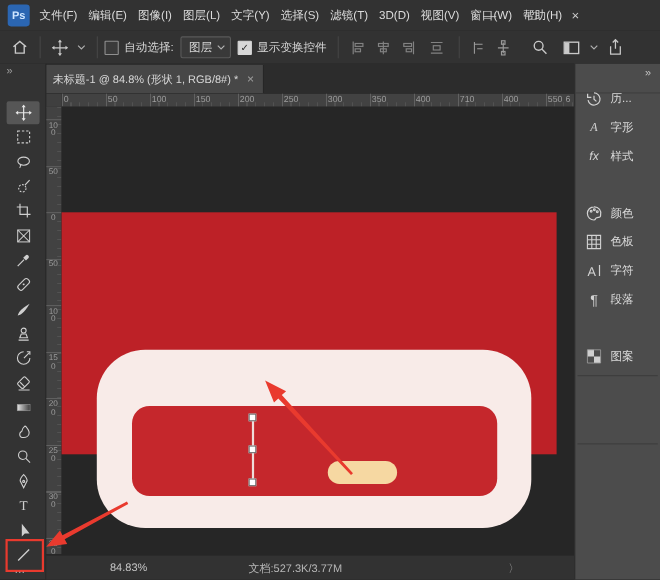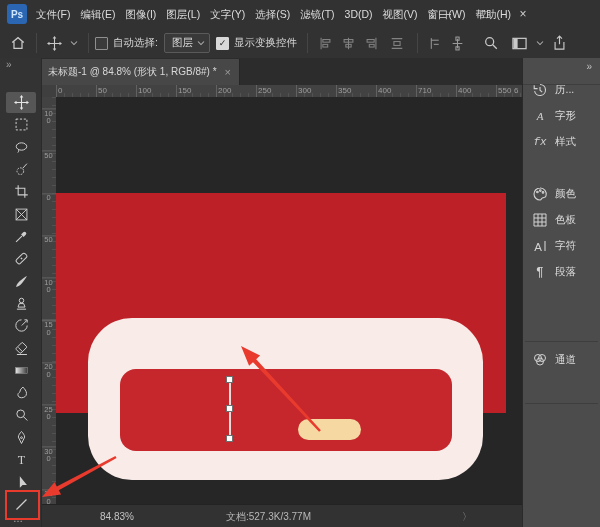--- a/index.html
+++ b/index.html
@@ -63,21 +63,21 @@
   
   .statusbar{left:42px;top:504px;width:480px;height:23px;background:#323232;border-top:1px solid #232323;
              display:flex;align-items:center;font-size:10px;color:#b8b8b8;}
   
   .dock{left:522px;top:58px;width:78px;height:469px;background:#4c4c4c;border-left:1px solid #2a2a2a;box-sizing:border-box;}
   .dock-collapse{position:absolute;right:8px;top:3px;color:#c2c2c2;font-size:10px;}
   .dock-head-div{position:absolute;left:0;top:26px;width:100%;height:1px;background:#3e3e3e;}
   .dock-item{position:absolute;left:0;width:78px;height:26px;display:flex;align-items:center;padding-left:9px;box-sizing:border-box;gap:7px;}
   .dock-label{font-size:10.5px;color:#dadada;white-space:nowrap;}
   .dock-div{position:absolute;left:2px;width:73px;height:1px;background:#3e3e3e;}
-  .txt-ic{font-size:11px;color:#d2d2d2;width:16px;text-align:center;font-family:Liberation Mono, monospace;}
+  .txt-ic{font-size:11px;color:#d2d2d2;width:16px;text-align:center;}
   
   .overlay{left:0;top:0;width:600px;height:527px;pointer-events:none;z-index:50;}
 </style>
 </head>
 <body>
 
 <div class="abs menubar">
   <div class="ps-logo">Ps</div>
   <div class="menu-items">
     <span class="menu-item">文件(F)</span>
@@ -409,28 +409,27 @@
     <svg width="16" height="16" viewBox="0 0 16 16">
         <text x="6" y="12.5" text-anchor="middle" font-size="11.5" fill="#d2d2d2" font-family="Liberation Sans,sans-serif">A</text>
         <path d="M13 3v10" stroke="#d2d2d2" stroke-width="1.1"></path>
       </svg>
     <span class="dock-label">字符</span>
   </div>
   <div class="dock-item" style="top:201px">
     <span class="txt-ic" style="font-size:13px">¶</span>
     <span class="dock-label">段落</span>
   </div>
+  <div class="dock-item" style="top:253px">
+    <svg width="16" height="16" viewBox="0 0 16 16">
+        <path fill="#cfcfcf" d="M2 2h6v6H2zM8 8h6v6H8z"></path>
+        <path d="M2 2h12v12H2z" fill="none" stroke="#9a9a9a" stroke-width=".8"></path>
+      </svg>
+    <span class="dock-label">图案</span>
+  </div>
   <div class="dock-div" style="top:283px"></div>
-  <div class="dock-item" style="top:289px">
-    <svg width="16" height="16" viewBox="0 0 16 16" fill="none" stroke="#d2d2d2" stroke-width="1">
-        <circle cx="6" cy="6" r="3.5"></circle>
-        <circle cx="10" cy="6" r="3.5"></circle>
-        <circle cx="8" cy="9.5" r="3.5"></circle>
-      </svg>
-    <span class="dock-label">通道</span>
-  </div>
   <div class="dock-div" style="top:345px"></div>
 </div>
 
 <svg class="abs overlay" width="600" height="527" viewBox="0 0 600 527">
   <polygon style="fill:var(--arrow_red)" points="241,346 260.1,355.6 256.2,359.2 320.9,430.2 319.1,431.8 253,362.2 249.1,365.8"></polygon>
   <polygon style="fill:var(--arrow_red)" points="42,497 54.5,482.2 56.8,486.6 115.4,455.9 116.6,458.1 58.8,490.2 61.1,494.6"></polygon>
 </svg>
 
 </body></html>

